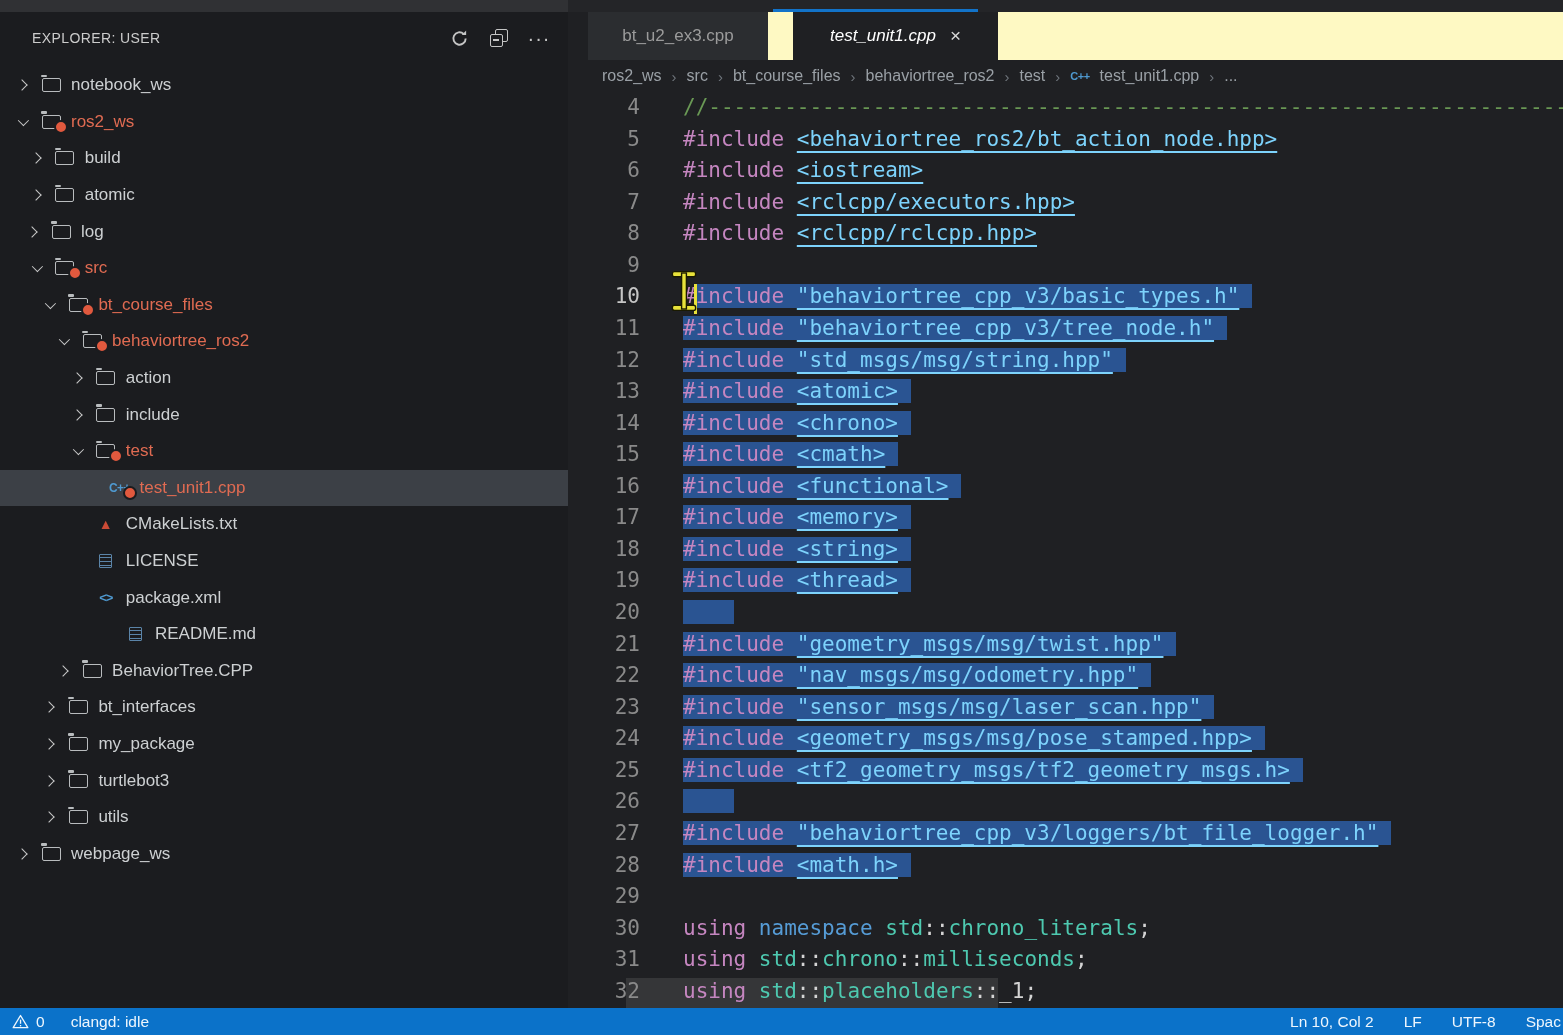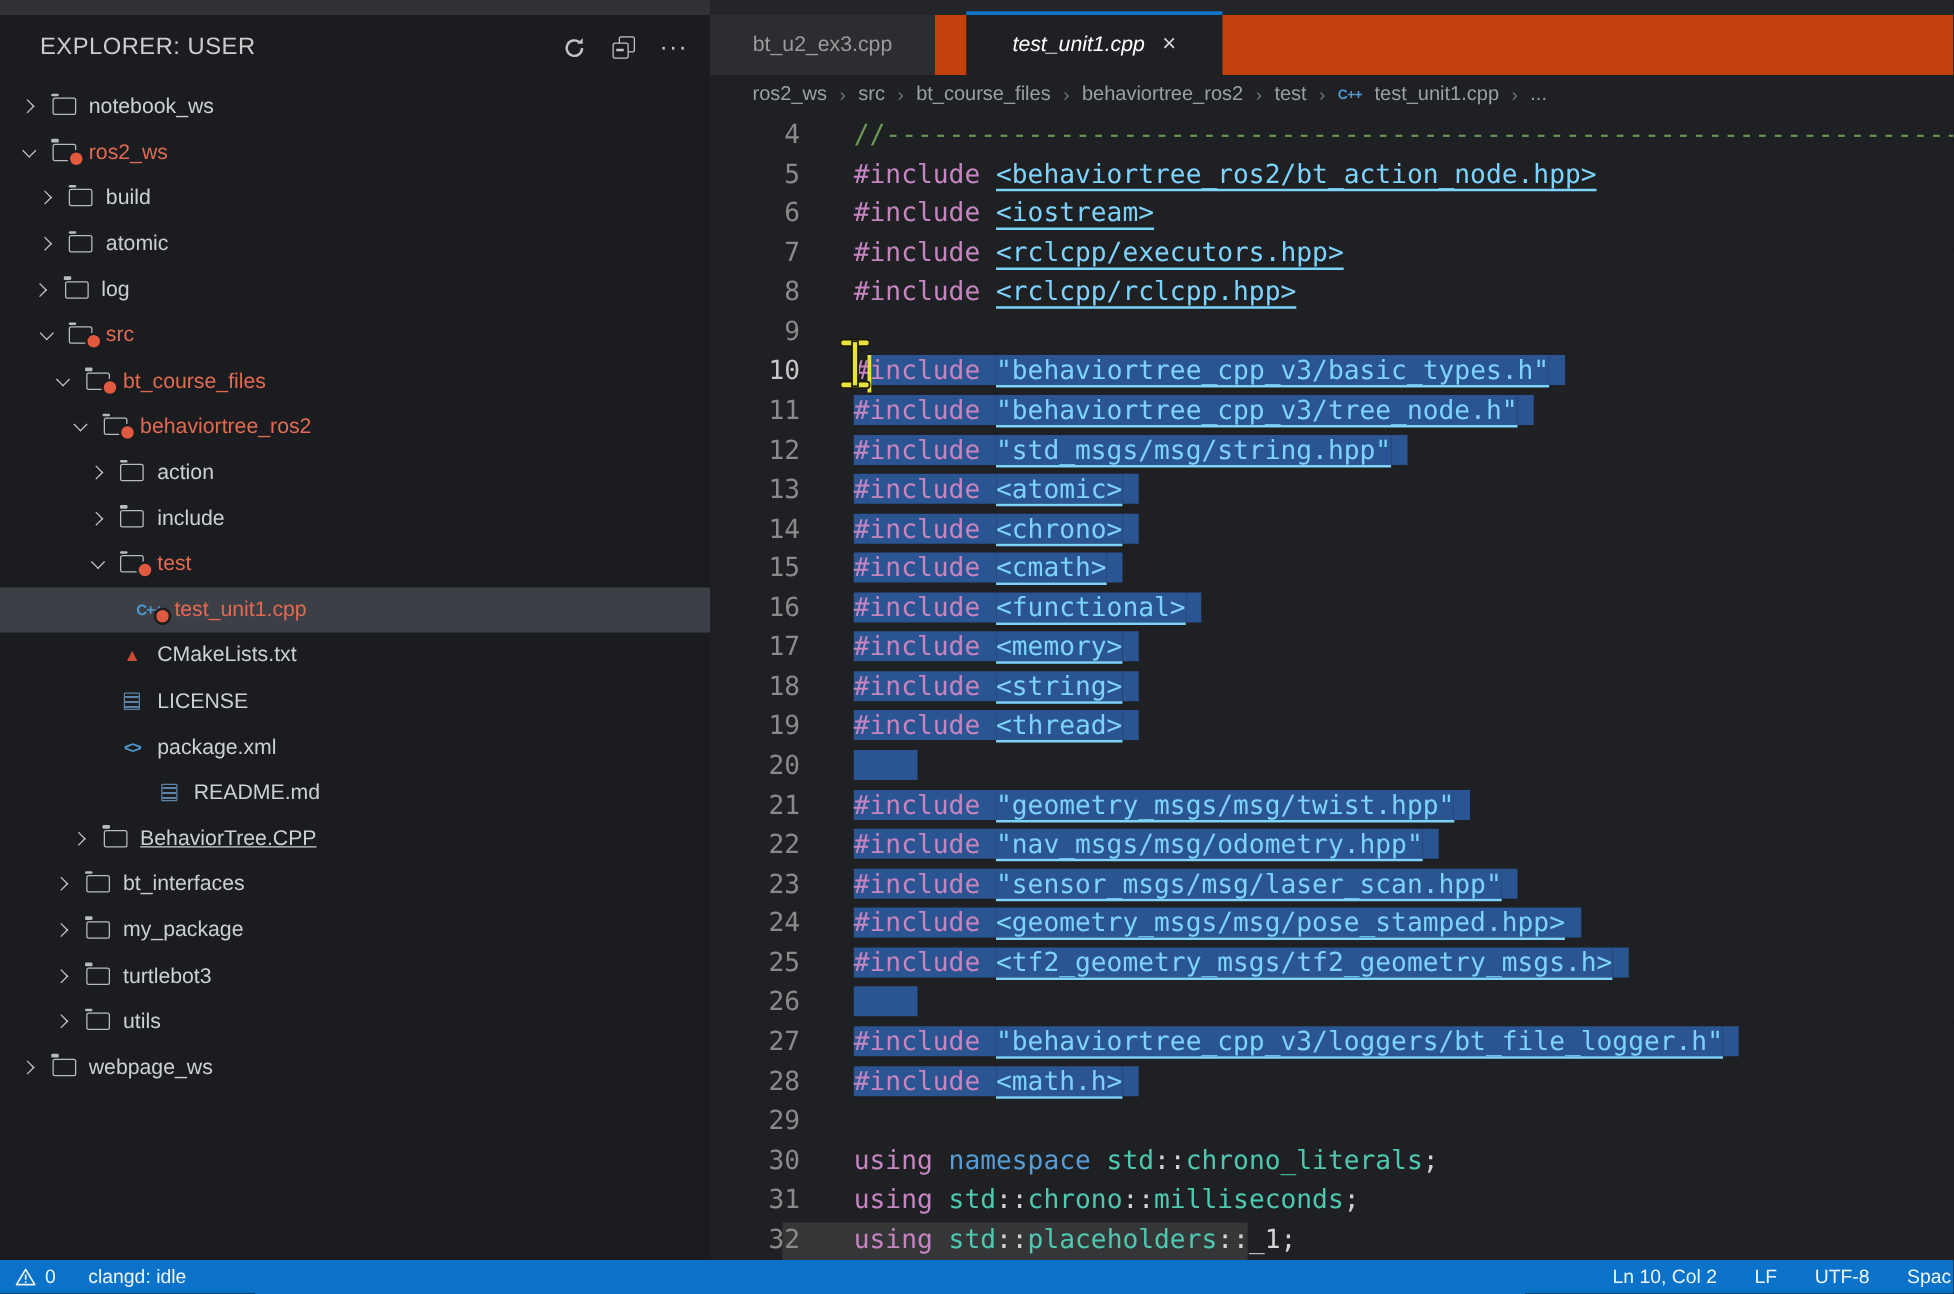--- a/index.html
+++ b/index.html
@@ -7,21 +7,21 @@
        font-family:"Liberation Sans",sans-serif;-webkit-font-smoothing:antialiased;}
 
   
   .top-strip{position:absolute;left:0;top:0;width:1563px;height:12px;background:#242528;}
   .top-strip .left{position:absolute;left:0;top:0;width:568px;height:12px;background:#303134;}
   .top-strip .accent{position:absolute;left:773px;top:9px;width:205px;height:3px;background:#1273c9;}
 
   
   .sidebar{position:absolute;left:0;top:12px;width:568px;height:996px;background:#1b1c1f;overflow:hidden;}
   .sb-header{display:flex;align-items:center;height:52px;padding:0 18px 0 32px;}
-  .sb-title{font-size:19px;color:#cccccc;letter-spacing:.4px;}
+  .sb-title{font-size:14px;color:#cccccc;letter-spacing:.4px;}
   .sb-icons{margin-left:auto;display:flex;gap:18px;align-items:center;color:#c5c5c5;}
   .sb-icons .icobtn{width:22px;height:22px;display:flex;align-items:center;justify-content:center;cursor:pointer;}
   .dots{font-size:20px;color:#c5c5c5;letter-spacing:1px;line-height:10px;}
   .collapse-ic{position:relative;width:18px;height:18px;}
   .collapse-ic .b1{position:absolute;right:0;top:0;width:11px;height:11px;border:1.6px solid #c5c5c5;border-radius:2px;}
   .collapse-ic .b2{position:absolute;left:0;bottom:0;width:11px;height:11px;border:1.6px solid #c5c5c5;border-radius:2px;background:#1b1c1f;}
   .collapse-ic .b2::after{content:"";position:absolute;left:2px;top:4px;width:6px;height:1.6px;background:#c5c5c5;}
 
   
   .tree{position:absolute;top:55px;left:0;right:0;}
@@ -39,21 +39,21 @@
   .lbl{margin-left:7px;white-space:nowrap;text-align:center;}
   .lbl.mod{color:#e06b52;}
   .fi-cpp{color:#4f9ad1;font-weight:bold;font-size:12px;letter-spacing:-0.5px;}
   .fi-cmake{color:#cb4b36;font-size:14px;line-height:14px;}
   .fi-xml{color:#4f9ad1;font-weight:bold;font-size:13px;letter-spacing:-1px;}
   .fi-list{width:13px;height:14px;border:1.5px solid #5b84a8;box-sizing:border-box;border-radius:1px;
     background:linear-gradient(180deg,transparent 2px,#5b84a8 2px,#5b84a8 3.5px,transparent 3.5px,transparent 6px,#5b84a8 6px,#5b84a8 7.5px,transparent 7.5px,transparent 10px,#5b84a8 10px,#5b84a8 11.5px,transparent 11.5px);}
 
   
   .editor{position:absolute;left:568px;top:12px;width:995px;height:996px;background:#1f2023;overflow:hidden;}
-  .tabbar{height:48px;background:#c2410c;display:flex;}
+  .tabbar{height:48px;background:#fef9c3;display:flex;margin-left:20px;}
   .tab{display:flex;align-items:center;justify-content:center;height:48px;font-size:17px;box-sizing:border-box;cursor:pointer;}
   .tab.inactive{width:180px;background:#2b2d30;color:#9b9b9b;}
   .tab-gap{width:25px;}
   .tab.active{width:205px;background:#1f2023;color:#ffffff;font-style:italic;}
   .tab .close{margin-left:14px;font-style:normal;font-size:19px;color:#d8d8d8;line-height:14px;cursor:pointer;}
   .breadcrumb{height:32px;display:flex;align-items:center;padding-left:34px;font-size:16px;color:#9aa0a6;gap:10px;}
   .bc-sep{color:#6f757c;font-size:15px;}
   .bc-item{cursor:pointer;white-space:nowrap;}
   .bc-cpp{color:#4f9ad1;font-weight:bold;font-size:11px;letter-spacing:-0.5px;font-style:normal;}
 
@@ -249,21 +249,21 @@
           </span>
           <span class="lbl">package.xml</span>
         </div>
         <div class="trow" style="padding-left: 96px;">
           <span class="chev"></span>
           <span class="ico">
             <span class="fi-list"></span>
           </span>
           <span class="lbl">README.md</span>
         </div>
-        <div class="trow" style="padding-left: 53.1px; text-decoration: underline;">
+        <div class="trow" style="padding-left: 53.1px;">
           <span class="chev">
             <i class="col"></i>
           </span>
           <span class="ico">
             <span class="fold"></span>
           </span>
           <span class="lbl">BehaviorTree.CPP</span>
         </div>
         <div class="trow" style="padding-left: 39.4px;">
           <span class="chev">

